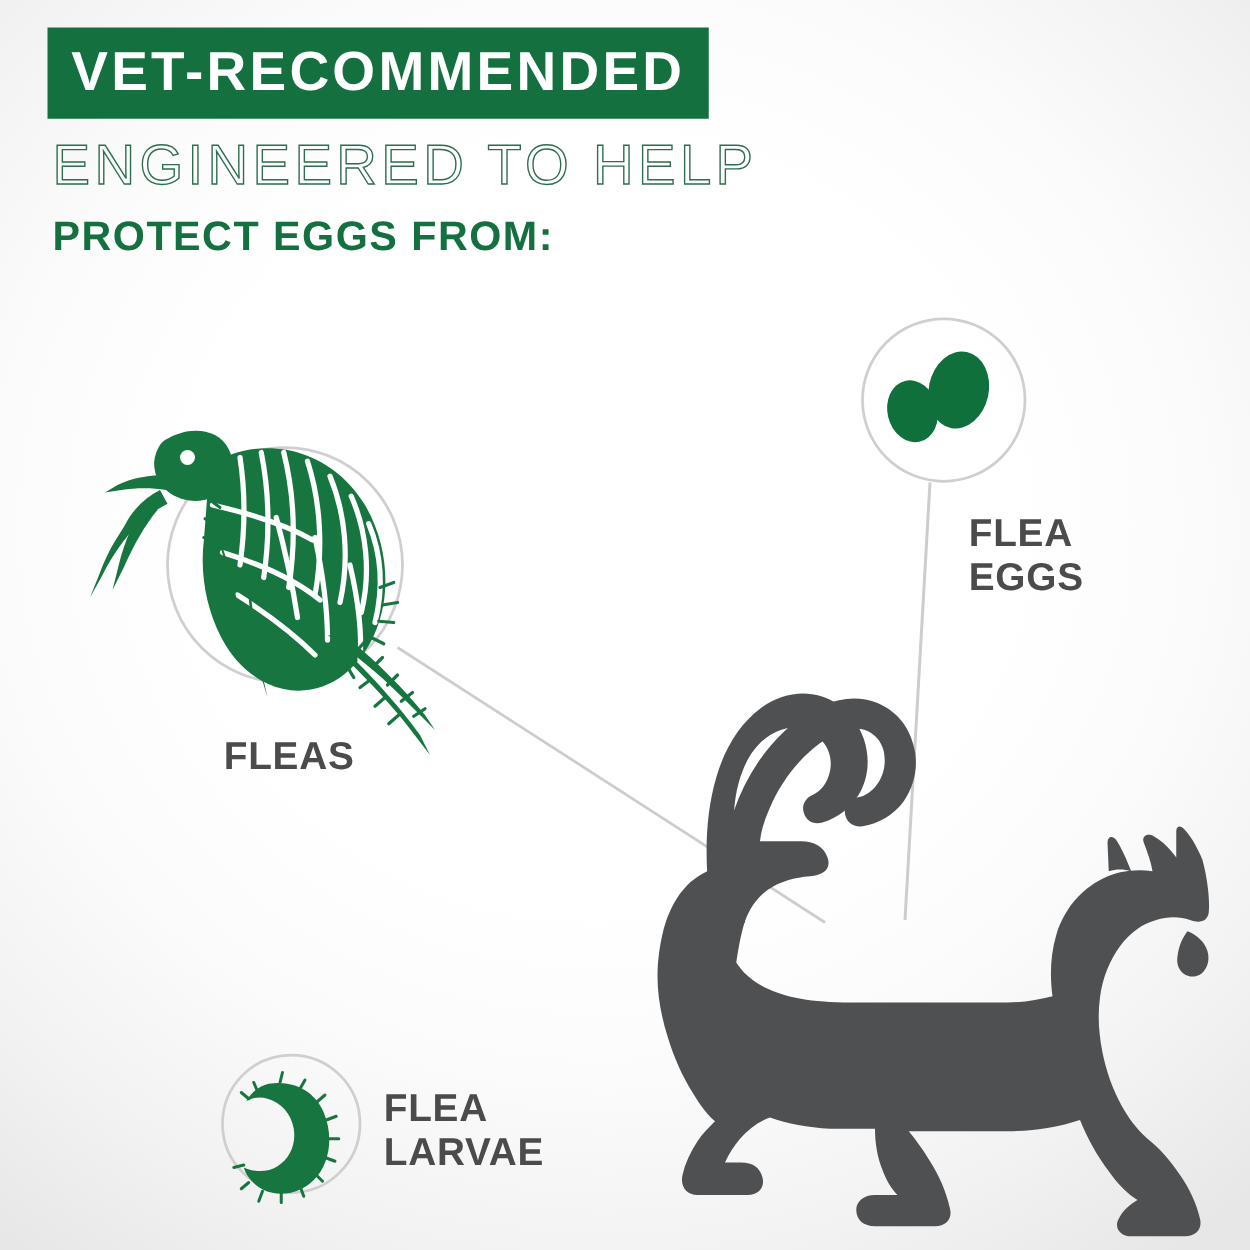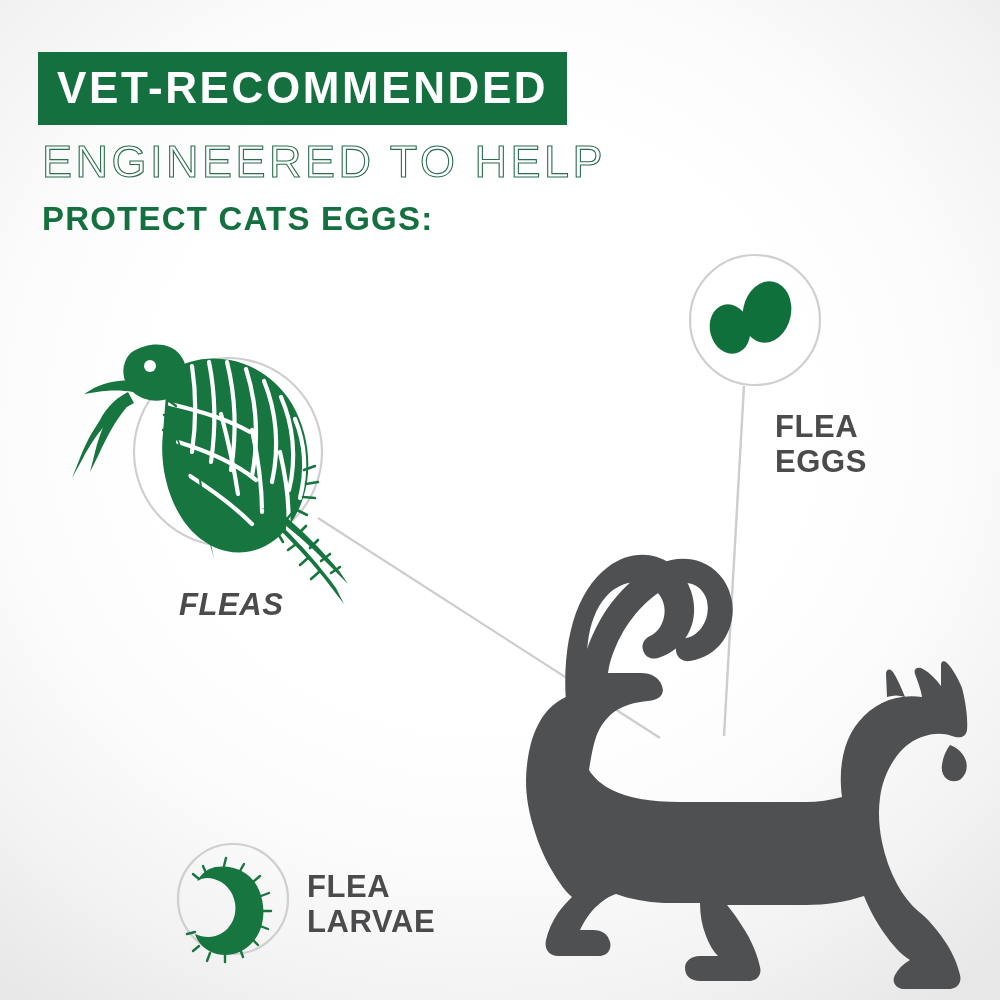--- a/index.html
+++ b/index.html
@@ -19,21 +19,20 @@
   .headline{position:absolute;left:38px;top:22px;}
   .banner{
     display:inline-block;
     background:#14713f;
     color:#ffffff;
     font-size:44px;
     font-weight:bold;
     letter-spacing:2.6px;
     line-height:1;
     padding:14px 19px 15px 19px;
-    margin-top:30px;
   }
   .sub-outline{
     margin-top:14px;
     font-size:45px;
     font-weight:400;
     letter-spacing:3.5px;
     line-height:1;
     color:transparent;
     -webkit-text-stroke:1.1px #2c6e4e;
     padding-left:4px;
@@ -54,33 +53,33 @@
 
   
   .lbl{
     position:absolute;
     color:#4b4b4d;
     font-weight:bold;
     line-height:1.12;
     white-space:pre-line;
     letter-spacing:0.6px;
   }
-  #lbl-fleas{left:179px;top:588px;font-size:31px;font-style:italic;}
+  #lbl-fleas{left:179px;top:588px;font-size:31px;}
   #lbl-eggs{left:775px;top:410px;font-size:31px;}
   #lbl-larvae{left:307px;top:870px;font-size:31px;}
 </style>
 </head>
 <body>
 
 <div id="poster">
 
   <div class="headline">
     <div class="banner">VET-RECOMMENDED</div>
     <div class="sub-outline">ENGINEERED TO HELP</div>
-    <div class="sub-solid">PROTECT CATS EGGS:</div>
+    <div class="sub-solid">PROTECT EGGS FROM:</div>
   </div>
 
   <svg id="art" viewBox="0 0 1000 1000">
 
     <g>
       <line x1="318" y1="518" x2="660" y2="738" stroke="#cdcdcd" stroke-width="2.2"></line>
       <line x1="744" y1="386" x2="724" y2="736" stroke="#cdcdcd" stroke-width="2.4"></line>
     </g>
 
     <g>

